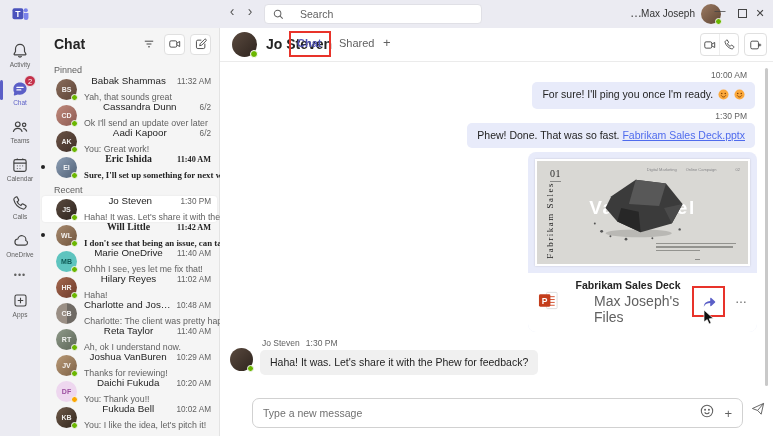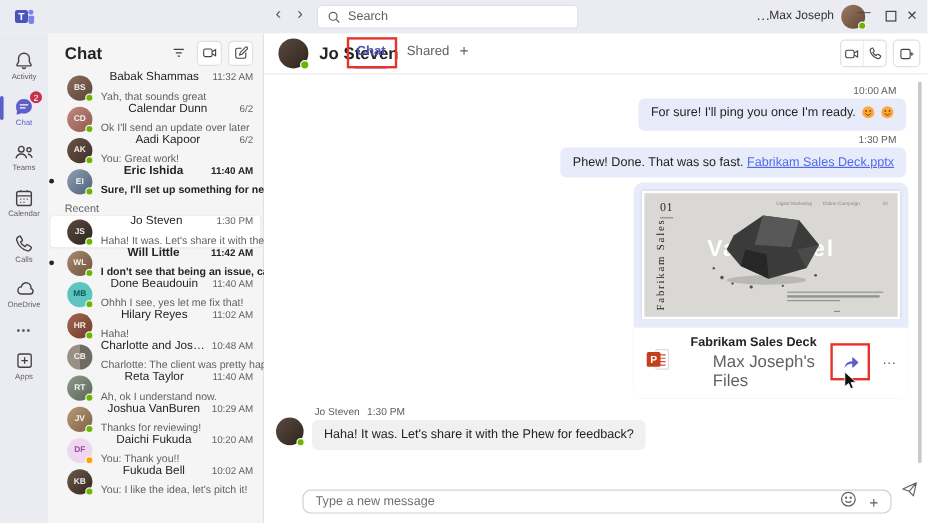--- a/index.html
+++ b/index.html
@@ -4,21 +4,21 @@
 <style>
   * { margin:0; padding:0; box-sizing:border-box; }
   html,body { width:773px; height:436px; }
   body { font-family:"Liberation Sans", sans-serif; background:#fff; position:relative; overflow:hidden; color:#242424; }
 
   
   .topbar { position:absolute; left:0; top:0; width:773px; height:28px; background:#ebebf2; display:flex; align-items:center; }
   .tlogo { position:absolute; left:12px; top:5px; }
   .navchev { position:absolute; top:3px; font-size:14px; color:#555; width:16px; text-align:center; cursor:default; }
   .chev-back { left:224px; } .chev-fwd { left:242px; }
-  .searchbox { position:absolute; left:264px; top:4px; width:218px; height:20px; background:#fff; border:1px solid #e0e0e6; border-radius:4px; display:flex; align-items:center; padding:0 8px; gap:6px; }
+  .searchbox { position:absolute; left:264px; top:4px; width:218px; height:20px; background:#fff; border:1px solid #e0e0e6; border-radius:4px; display:flex; align-items:center; padding:0 8px; gap:16px; }
   .searchbox span { font-size:10.5px; color:#616161; }
   .tmore { position:absolute; left:630px; top:6px; font-size:12px; color:#444; }
   .tuser { position:absolute; right:78px; top:8px; font-size:10px; color:#333; }
   .tavatar { position:absolute; right:52px; top:4px; width:20px; height:20px; border-radius:50%; background:linear-gradient(135deg,#9c7b63,#5f4534); }
   .tavatar .pres { width:7px; height:7px; right:-1px; bottom:-1px; }
   .winbtn { position:absolute; top:7px; font-size:11px; color:#444; width:14px; text-align:center; }
   .win-min { right:46px; top:4px; }
   .win-max { right:26px; top:9px; width:9px; height:9px; border:1px solid #444; }
   .win-close { right:6px; }
 
@@ -45,21 +45,21 @@
   .udot { position:absolute; left:-1px; top:11px; width:4px; height:4px; border-radius:50%; background:#242424; }
   .av { position:relative; width:21px; height:21px; border-radius:50%; flex:none; margin-right:7px; display:flex; align-items:center; justify-content:center; font-size:7px; color:rgba(255,255,255,.9); font-weight:700; }
   .pres { position:absolute; width:7px; height:7px; border-radius:50%; right:-1px; bottom:-1px; border:1.5px solid #f5f5f5; background:#6bb700; }
   .pres.away { background:#fca700; }
   .row.selected .pres { border-color:#fff; }
   .rmain { flex:1; min-width:0; }
   .rtop { display:flex; align-items:baseline;text-align:center; }
   .rname { font-size:9.8px; color:#242424; flex:1; white-space:nowrap; overflow:hidden; text-overflow:ellipsis; }
   .rtime { font-size:8.2px; color:#616161; margin-left:4px; flex:none; }
   .rprev { font-size:8.8px; color:#616161; white-space:nowrap; overflow:hidden; text-overflow:ellipsis; margin-top:0px; }
-  .row.unread .rname, .row.unread .rtime, .row.unread .rprev { font-weight:700; color:#242424; }
+  .row.unread .rname, .row.unread .rtime, .row.unread .rprev { font-weight:700; color:#242424;font-family:Liberation Serif, serif; }
   
   .av-babak { background:linear-gradient(135deg,#8a6d5c,#5d4437); }
   .av-cassandra { background:linear-gradient(135deg,#c08a7c,#8d5a52); }
   .av-aadi { background:linear-gradient(135deg,#6b5346,#3f2f28); }
   .av-eric { background:linear-gradient(135deg,#8fa0b5,#4f6077); }
   .av-jo { background:linear-gradient(135deg,#5a4a3f,#2e241e); }
   .av-will { background:linear-gradient(135deg,#a78a6f,#70543c); }
   .av-marie { background:#5ec4bf; color:#0f5a56; }
   .av-hilary { background:linear-gradient(135deg,#a5684f,#6e3b2a); }
   .av-cb { background:linear-gradient(90deg,#9a8f85 50%,#6f6a64 50%); }
@@ -116,21 +116,21 @@
   .file-row { position:relative; background:#fff; display:flex; align-items:center; padding:6px 8px 7px 10px; gap:8px; }
   .fmeta { flex:1; min-width:0; }
   .fname { font-size:10.5px; font-weight:700; color:#242424;text-align:center; }
   .fsrc { font-size:14px; color:#616161; margin-top:2px;padding-left:27px; }
   .share-wrap { position:relative; width:24px; height:24px; display:flex; align-items:center; justify-content:center; }
   .annot-share { left:-5px; top:-4px; width:33px; height:31px; }
   .cursor { position:absolute; left:6px; top:20px; z-index:40; }
   .fmore { font-size:12px; color:#616161; margin:0 2px 6px 6px; }
 
   
-  .composer { position:absolute; left:32px; right:30px; bottom:8px; height:20px; background:#fff; border:1px solid #d1d1d1; border-radius:7px; display:flex; align-items:center; padding:0 10px; gap:10px; }
+  .composer { position:absolute; left:32px; right:30px; bottom:8px; height:30px; background:#fff; border:1px solid #d1d1d1; border-radius:7px; display:flex; align-items:center; padding:0 10px; gap:10px; }
   .composer input { flex:1; border:none; outline:none; font-size:10.5px; font-family:"Liberation Sans",sans-serif; color:#242424; background:transparent; }
   .composer input::placeholder { color:#707070; }
   .cplus { font-size:13px; color:#616161; }
   .send { position:absolute; right:7px; bottom:15px; }
   .scrollbar { position:absolute; right:5px; top:40px; width:3px; height:318px; background:#c9c9c9; border-radius:2px; }
 </style>
 </head>
 <body>
 
 <div class="topbar">
@@ -245,38 +245,39 @@
         </svg>
       </span>
     <span class="lh-ic lh-btn">
         <svg width="14" height="14" viewBox="0 0 20 20" fill="none" stroke="#424242" stroke-width="1.3">
           <path d="M10.5 4.5H5.5a2 2 0 0 0-2 2v8a2 2 0 0 0 2 2h8a2 2 0 0 0 2-2v-5"></path>
           <path d="M15.2 3.3a1.5 1.5 0 0 1 2.1 2.1L11 11.7l-2.9.8.8-2.9z"></path>
         </svg>
       </span>
   </div>
 
+  <div class="sec-label">Pinned</div>
 
   <div class="row">
     <span class="av av-babak">
         <span>BS</span>
         <i class="pres"></i>
       </span>
     <span class="rmain"><span class="rtop">
           <span class="rname">Babak Shammas</span>
           <span class="rtime">11:32 AM</span>
         </span><span class="rprev">Yah, that sounds great</span></span>
   </div>
   <div class="row">
     <span class="av av-cassandra">
         <span>CD</span>
         <i class="pres"></i>
       </span>
     <span class="rmain"><span class="rtop">
-          <span class="rname">Calendar Dunn</span>
+          <span class="rname">Cassandra Dunn</span>
           <span class="rtime">6/2</span>
         </span><span class="rprev">Ok I'll send an update over later</span></span>
   </div>
   <div class="row">
     <span class="av av-aadi">
         <span>AK</span>
         <i class="pres"></i>
       </span>
     <span class="rmain"><span class="rtop">
           <span class="rname">Aadi Kapoor</span>
@@ -317,21 +318,21 @@
           <span class="rname">Will Little</span>
           <span class="rtime">11:42 AM</span>
         </span><span class="rprev">I don't see that being an issue, can take t...</span></span>
   </div>
   <div class="row">
     <span class="av av-marie">
         <span>MB</span>
         <i class="pres"></i>
       </span>
     <span class="rmain"><span class="rtop">
-          <span class="rname">Done Beaudouin</span>
+          <span class="rname">Marie OneDrive</span>
           <span class="rtime">11:40 AM</span>
         </span><span class="rprev">Ohhh I see, yes let me fix that!</span></span>
   </div>
   <div class="row">
     <span class="av av-hilary">
         <span>HR</span>
         <i class="pres"></i>
       </span>
     <span class="rmain"><span class="rtop">
           <span class="rname">Hilary Reyes</span>

